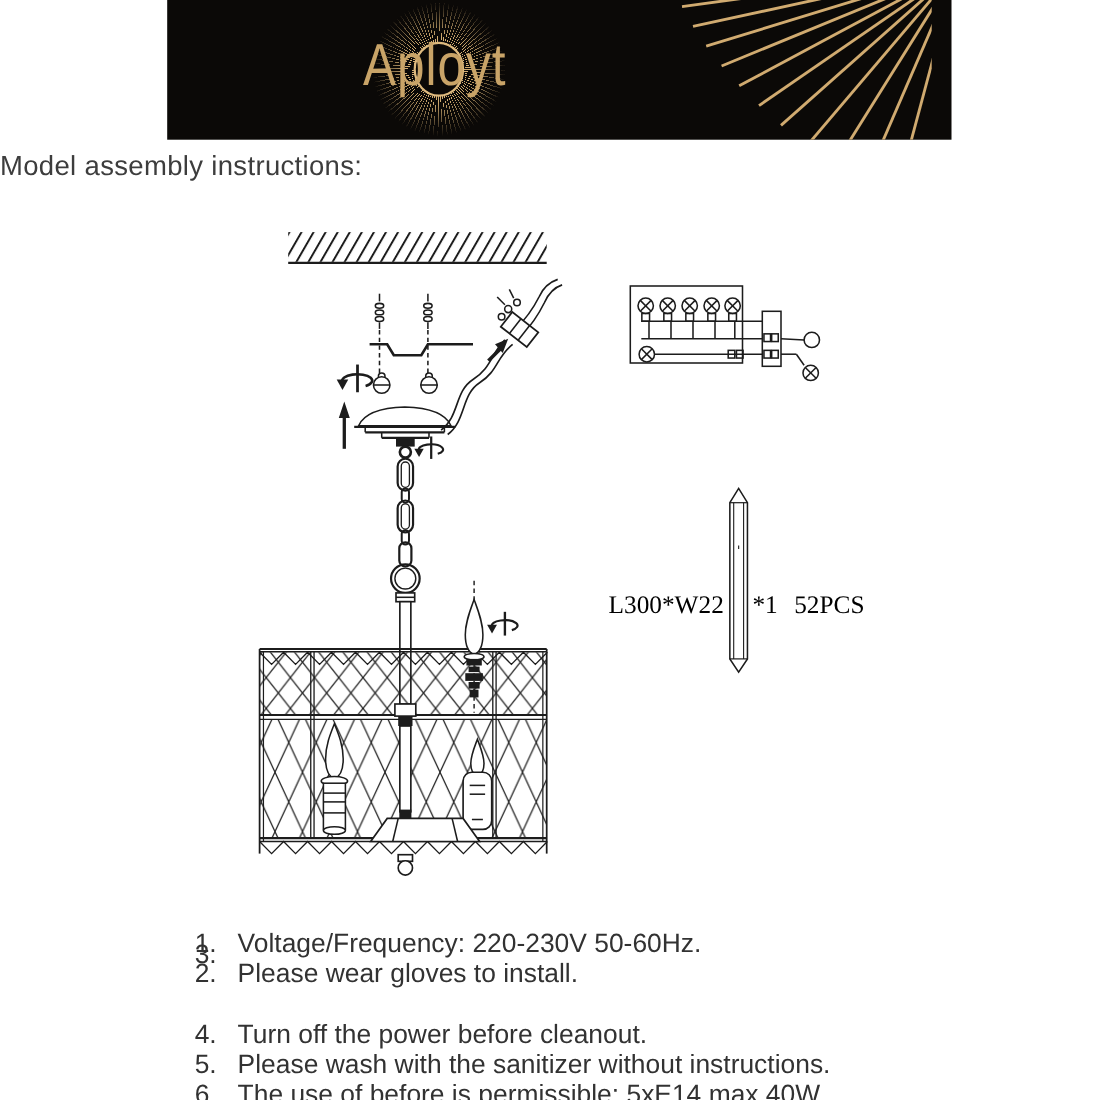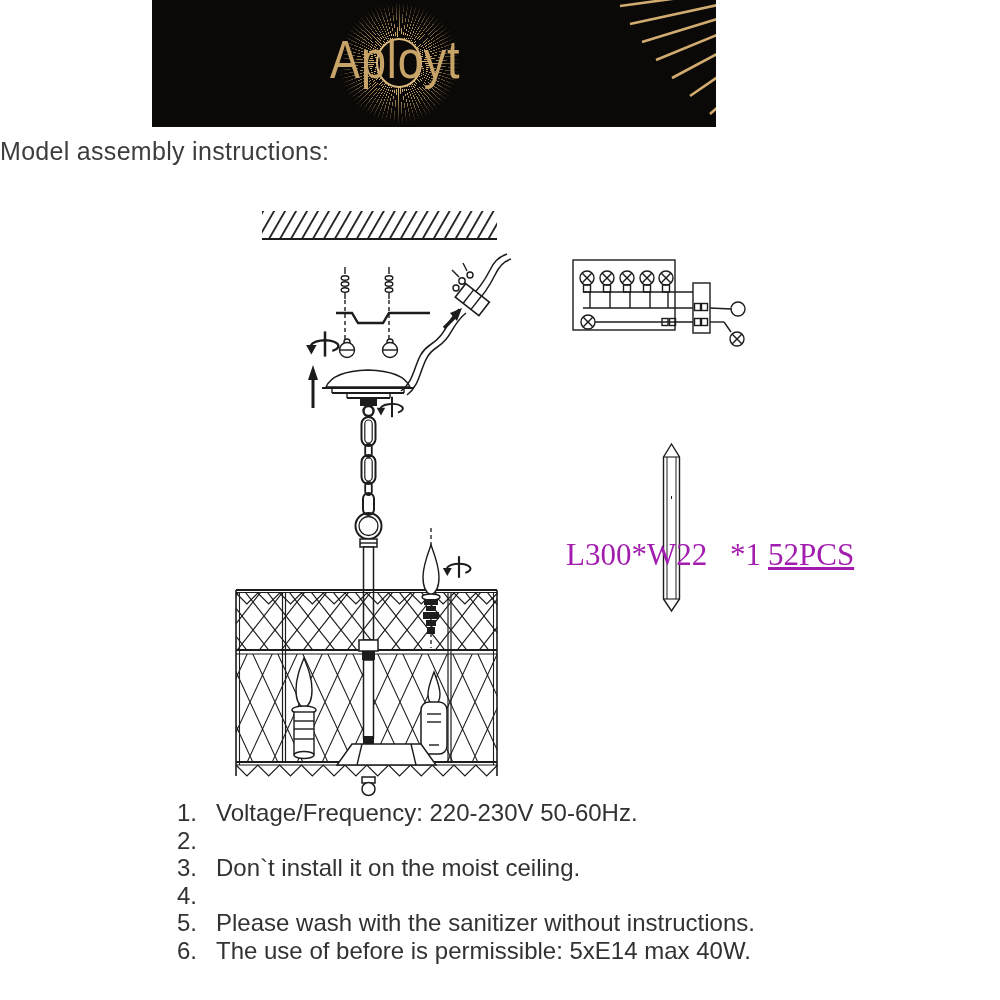--- a/index.html
+++ b/index.html
@@ -1,20 +1,20 @@
 <!DOCTYPE html>
 <html><head>
 <meta charset="utf-8">
 <style>
   html,body{margin:0;padding:0;background:#ffffff;}
   .page{position:relative;width:1000px;height:1000px;background:#ffffff;
         font-family:"Liberation Sans",sans-serif;overflow:hidden;}
 
   
-  .banner{position:absolute;left:152px;top:0;width:564px;height:127px;
+  .banner{position:absolute;left:152px;top:0;width:713px;height:127px;
           background:#0b0907;overflow:hidden;}
   .sunburst{position:absolute;left:187px;top:3px;width:120px;height:120px;
             border-radius:50%;
             background:
               radial-gradient(circle,rgba(11,9,7,0) 0 34%,rgba(11,9,7,.45) 52%,#0b0907 72%),
               repeating-conic-gradient(#d2ad72 0deg .9deg,rgba(0,0,0,0) .9deg 4.1deg);}
   .sunburst::after{content:"";position:absolute;left:50%;top:50%;width:42px;height:46px;
             transform:translate(-50%,-50%);border-radius:50%;
             background:#0b0907;border:2px solid #ddb97e;}
   .brand{position:absolute;left:178px;top:28px;color:#c9a468;font-size:50px;
@@ -25,32 +25,32 @@
   
   .title,.model{position:absolute;left:0;width:1000px;
           color:#3d3d3d;font-size:25px;letter-spacing:.3px;}
   .title{top:137px;}
   .model{top:166px;}
 
   
   .drawing{position:absolute;left:150px;top:195px;width:700px;height:615px;}
 
   
-  .spec{position:absolute;font-family:"Liberation Serif",serif;font-size:31px;
-        color:#a21caf;white-space:nowrap;margin-left:46px;}
+  .spec{position:absolute;font-family:"Liberation Serif",serif;font-size:23px;
+        color:#000000;white-space:nowrap;}
   .spec.dims{left:520px;top:537px;width:138px;text-align:right;}
   .spec.count{left:684px;top:537px;}
-  .spec.pieces{left:722px;top:537px;text-decoration:underline;}
+  .spec.pieces{left:722px;top:537px;}
 
   
   .instructions{position:absolute;left:163px;top:799px;margin:0;padding:0;
         list-style:none;font-size:24px;color:#323232;}
   .instructions li{display:flex;height:27.6px;align-items:baseline;}
   .instructions .n{width:34px;text-align:right;margin-right:19px;flex:none;}
-  .instructions .t{white-space:nowrap;}
+  .instructions .t{white-space:nowrap;margin-top:45px;}
 </style>
 </head>
 <body>
 
 <div class="page">
 
   <header class="banner">
     <div class="sunburst"></div>
     <div class="brand">Aployt</div>
     <svg class="rays" viewBox="0 0 695 127">
@@ -321,27 +321,28 @@
   <div class="spec count">*1</div>
   <div class="spec pieces">52PCS</div>
 
   <ol class="instructions">
     <li>
       <span class="n">1.</span>
       <span class="t">Voltage/Frequency: 220-230V 50-60Hz.</span>
     </li>
     <li>
       <span class="n">2.</span>
+      <span class="t">Please wear gloves to install.</span>
     </li>
     <li>
       <span class="n">3.</span>
-      <span class="t">Don`t install it on the moist ceiling.</span>
     </li>
     <li>
       <span class="n">4.</span>
+      <span class="t">Turn off the power before cleanout.</span>
     </li>
     <li>
       <span class="n">5.</span>
       <span class="t">Please wash with the sanitizer without instructions.</span>
     </li>
     <li>
       <span class="n">6.</span>
       <span class="t">The use of before is permissible: 5xE14 max 40W.</span>
     </li>
   </ol>

